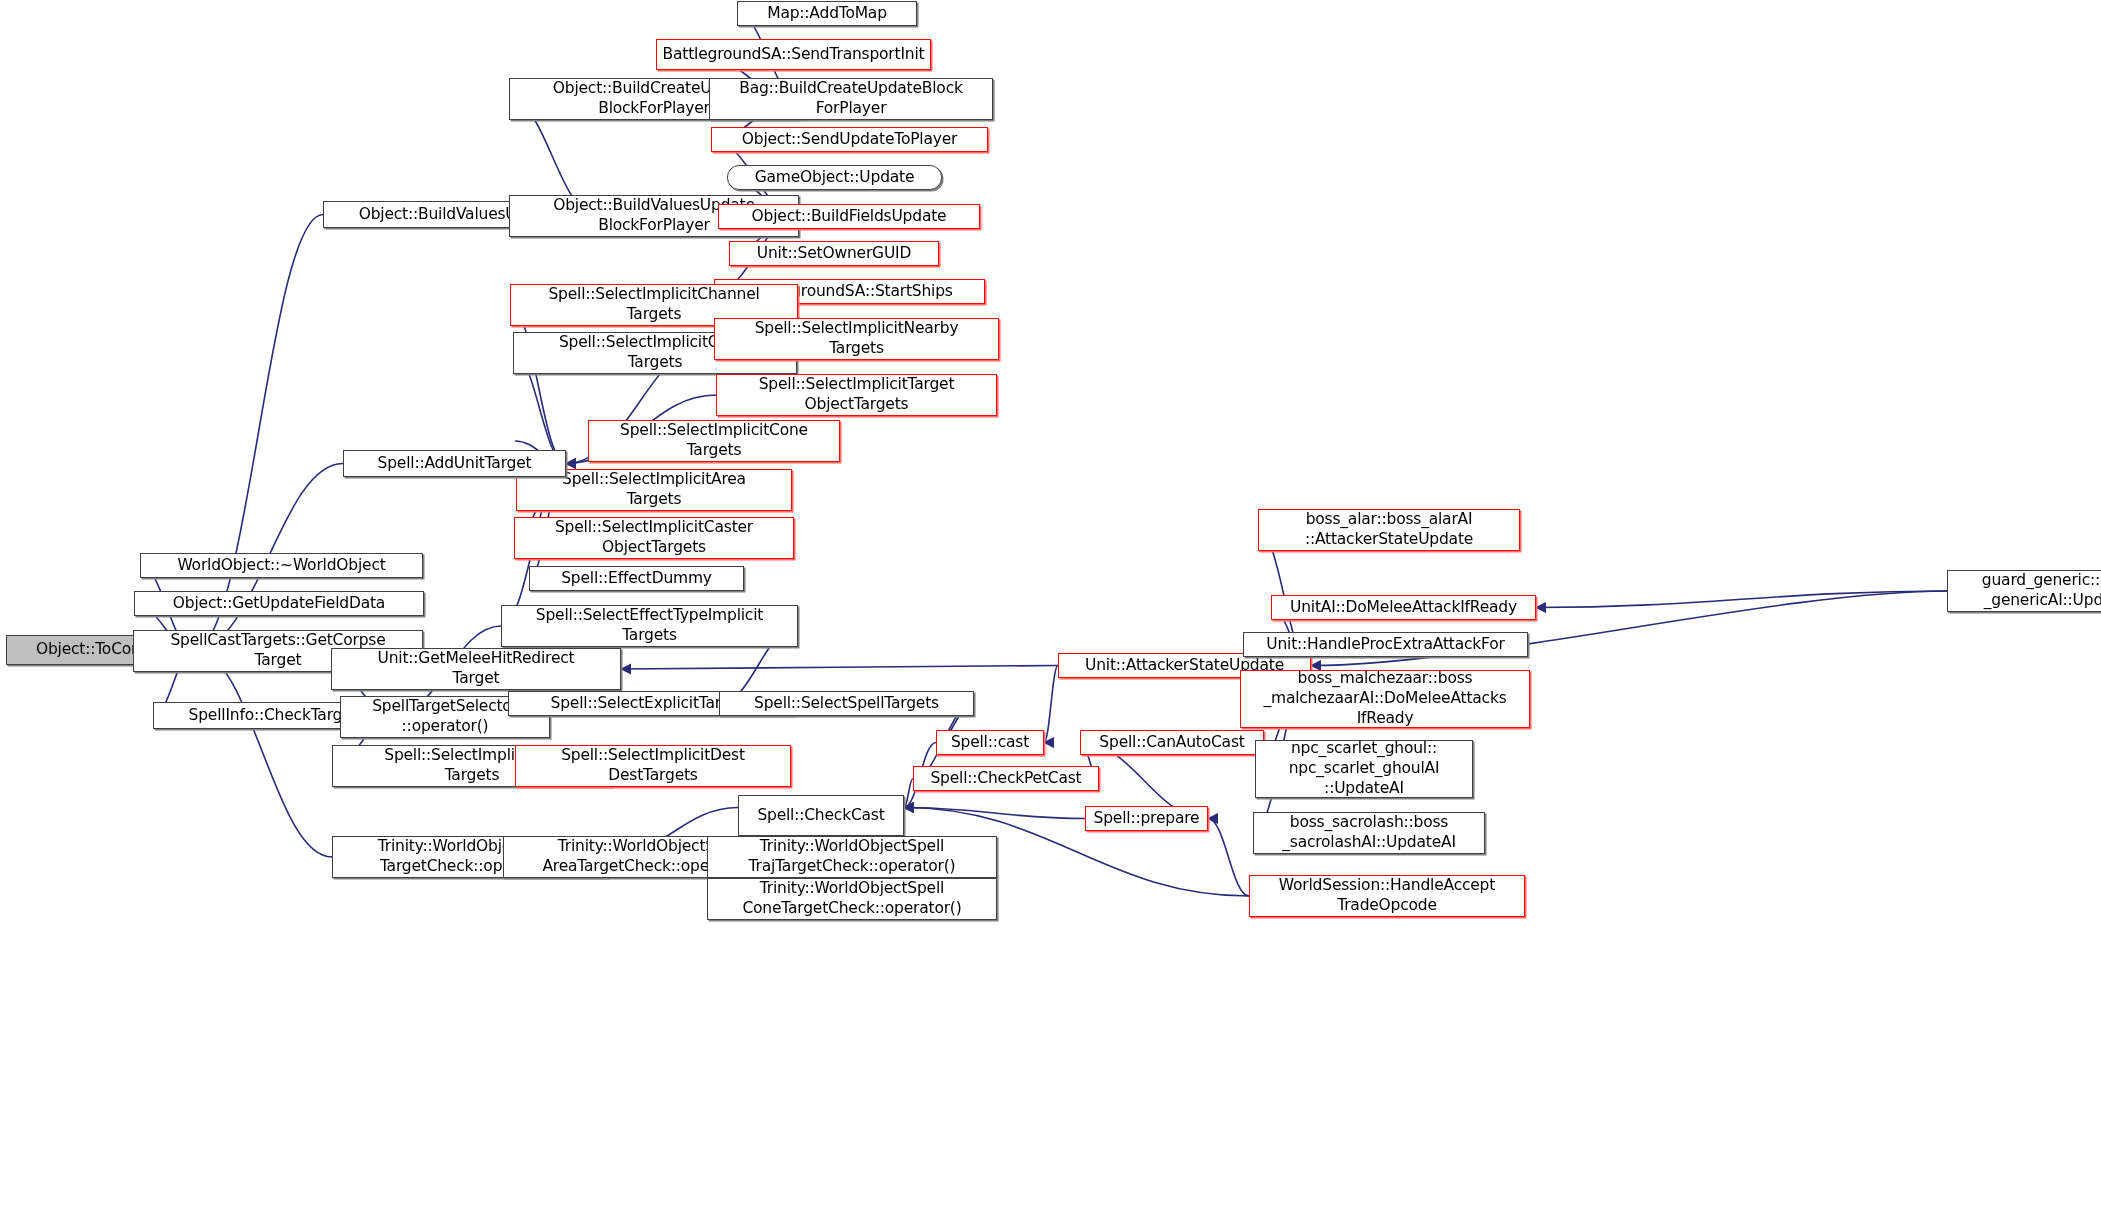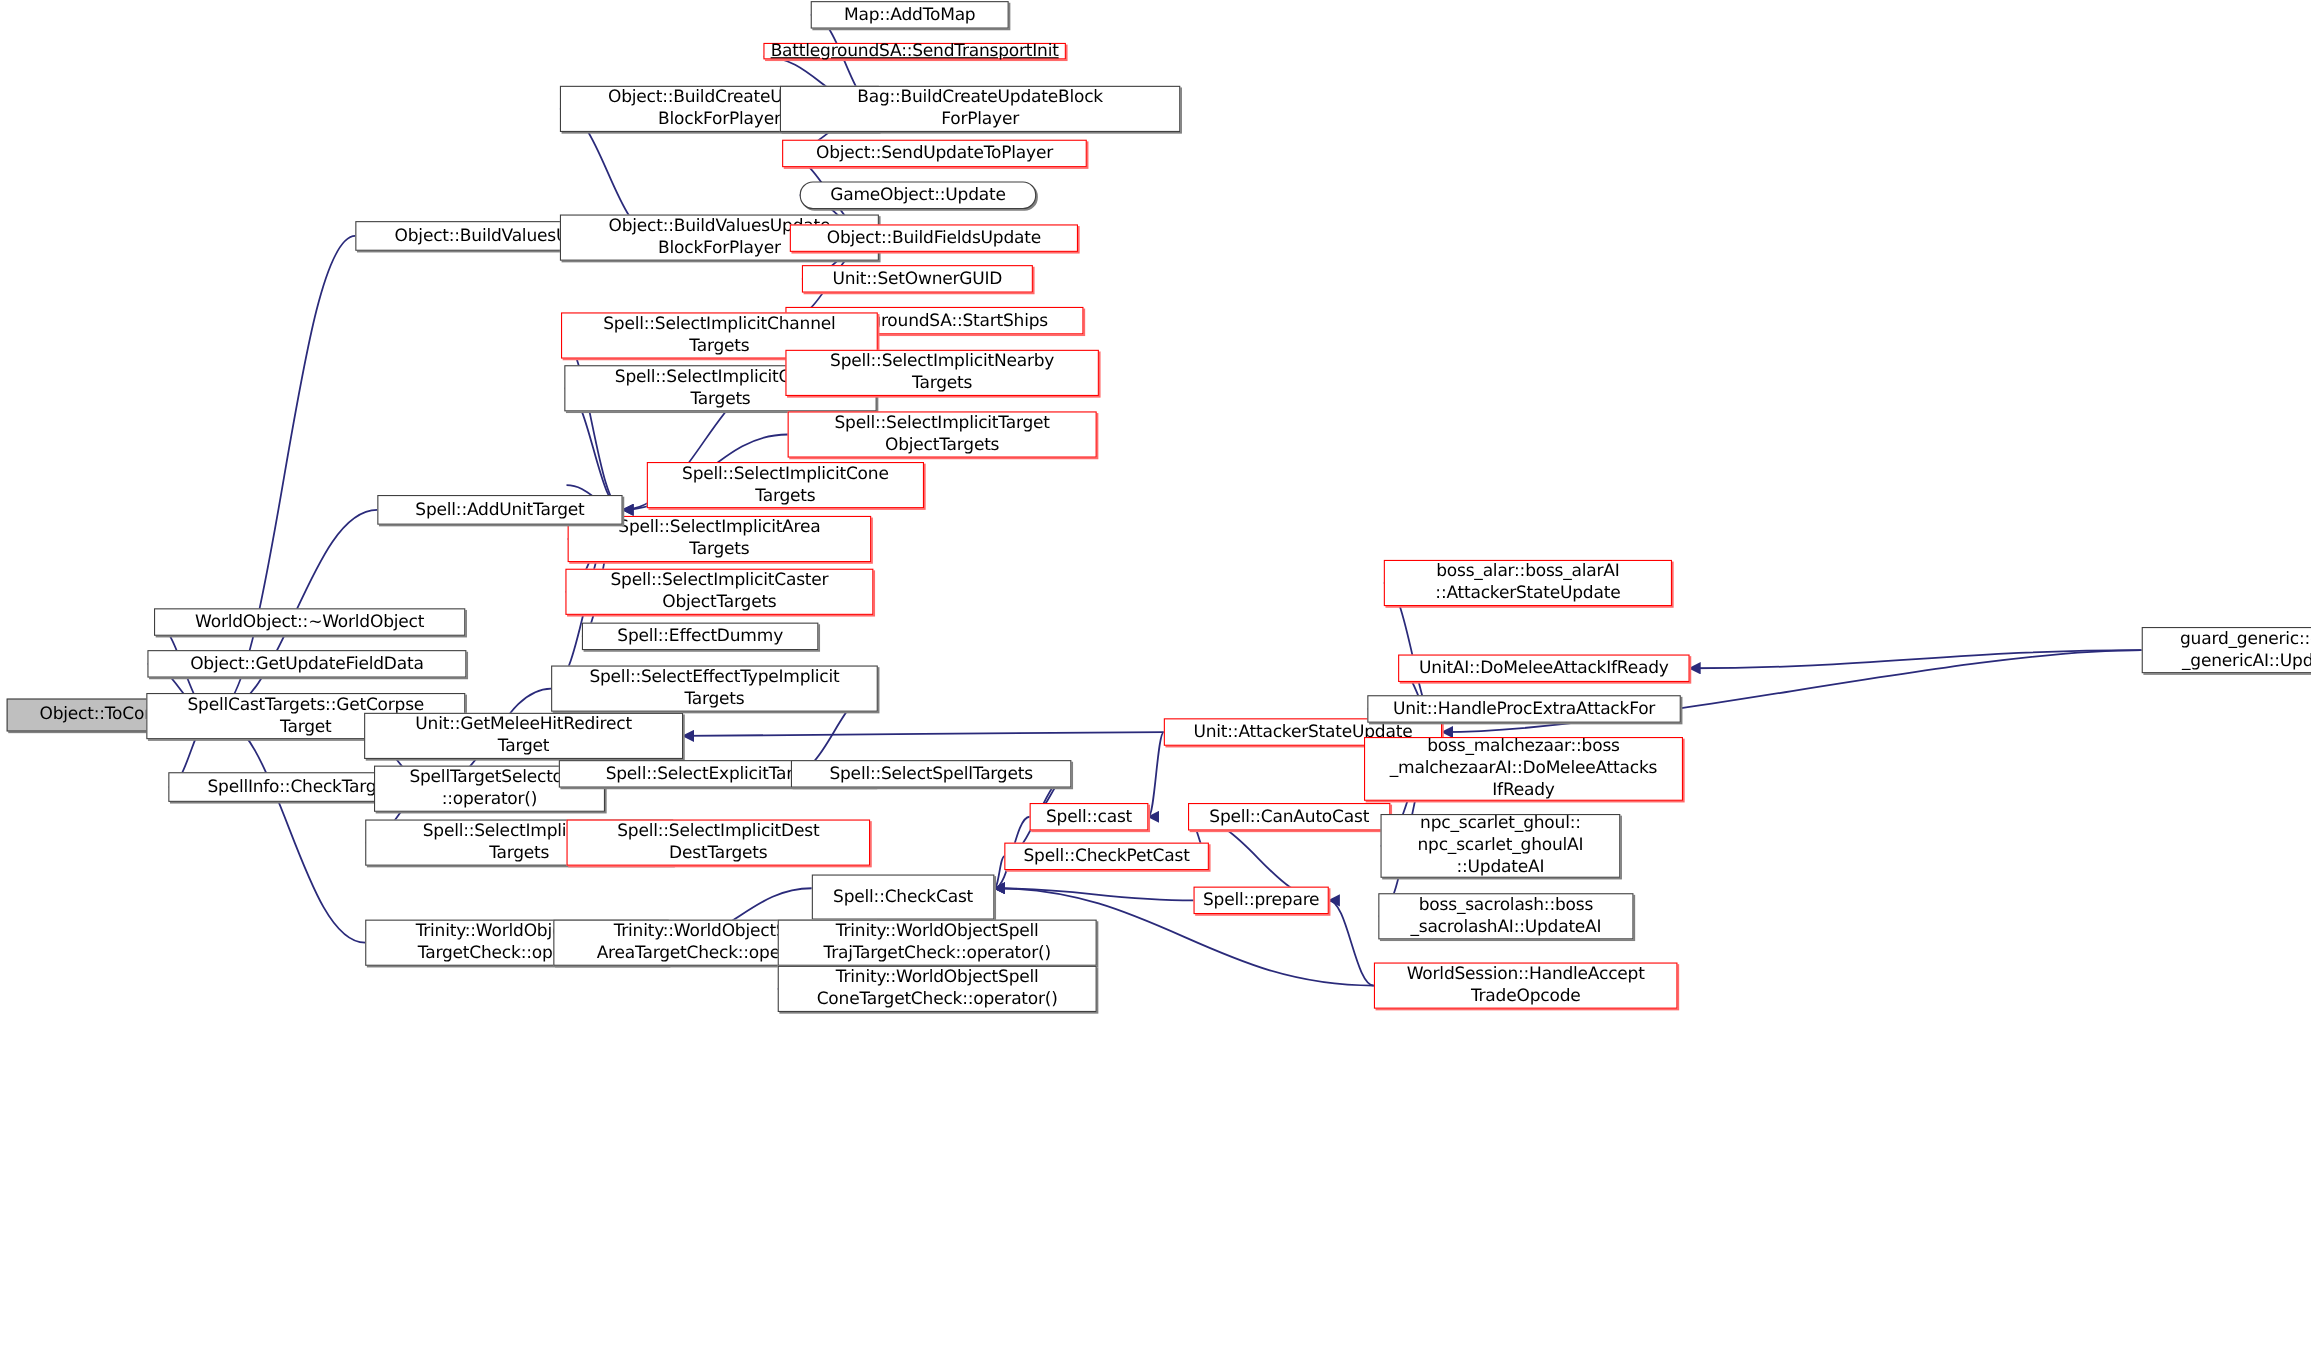--- a/index.html
+++ b/index.html
@@ -114,22 +114,22 @@
       <div class="node" style="left: 134px; top: 591px; width: 290px; height: 25px;"><span>Object::GetUpdateFieldData</span></div>
       <div class="node" style="left: 133px; top: 630px; width: 290px; height: 42px;"><span>SpellCastTargets::GetCorpse
 Target</span></div>
       <div class="node" style="left: 153px; top: 702px; width: 240px; height: 27px;"><span>SpellInfo::CheckTarget</span></div>
       <div class="node" style="left: 323px; top: 201px; width: 273px; height: 27px;"><span>Object::BuildValuesUpdate</span></div>
       <div class="node" style="left: 509px; top: 78px; width: 290px; height: 42px;"><span>Object::BuildCreateUpdate
 BlockForPlayer</span></div>
       <div class="node" style="left: 509px; top: 195px; width: 290px; height: 42px;"><span>Object::BuildValuesUpdate
 BlockForPlayer</span></div>
       <div class="node" style="left: 737px; top: 1px; width: 180px; height: 25px;"><span>Map::AddToMap</span></div>
-      <div class="node red" style="left: 694px; top: 39px; width: 275px; height: 15px; text-decoration: underline;"><span>BattlegroundSA::SendTransportInit</span></div>
-      <div class="node" style="left: 709px; top: 78px; width: 364px; height: 42px;"><span>Bag::BuildCreateUpdateBlock
+      <div class="node red" style="left: 656px; top: 39px; width: 275px; height: 31px;"><span>BattlegroundSA::SendTransportInit</span></div>
+      <div class="node" style="left: 709px; top: 78px; width: 284px; height: 42px;"><span>Bag::BuildCreateUpdateBlock
 ForPlayer</span></div>
       <div class="node red" style="left: 711px; top: 127px; width: 277px; height: 25px;"><span>Object::SendUpdateToPlayer</span></div>
       <div class="node" style="left: 727px; top: 165px; width: 215px; height: 25px; border-radius: 12px;"><span>GameObject::Update</span></div>
       <div class="node red" style="left: 718px; top: 204px; width: 262px; height: 25px;"><span>Object::BuildFieldsUpdate</span></div>
       <div class="node red" style="left: 729px; top: 241px; width: 210px; height: 25px;"><span>Unit::SetOwnerGUID</span></div>
       <div class="node red" style="left: 714px; top: 279px; width: 271px; height: 25px;"><span>BattlegroundSA::StartShips</span></div>
       <div class="node red" style="left: 510px; top: 284px; width: 288px; height: 42px;"><span>Spell::SelectImplicitChannel
 Targets</span></div>
       <div class="node" style="left: 513px; top: 332px; width: 284px; height: 42px;"><span>Spell::SelectImplicitChain
 Targets</span></div>

